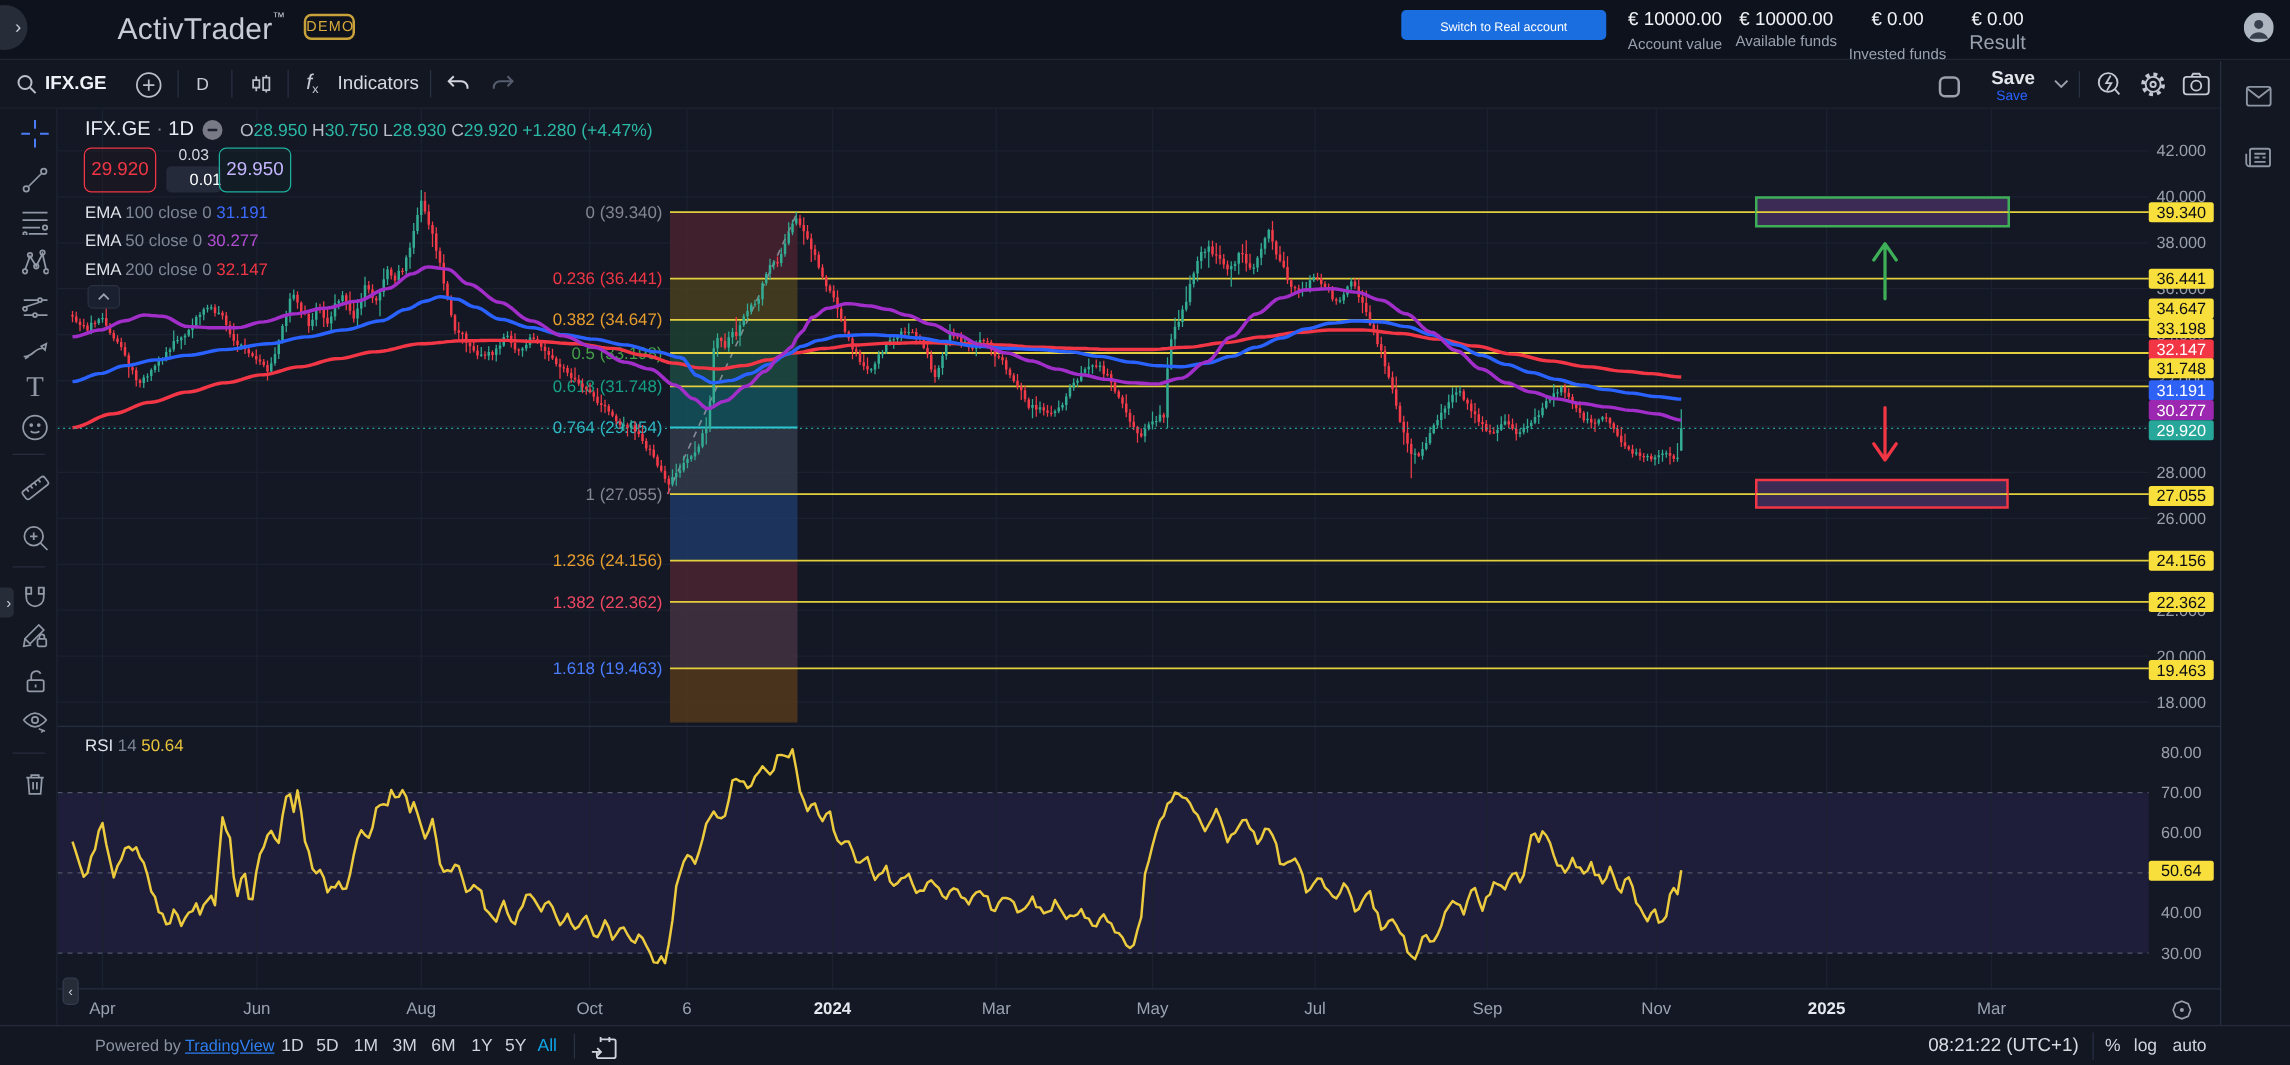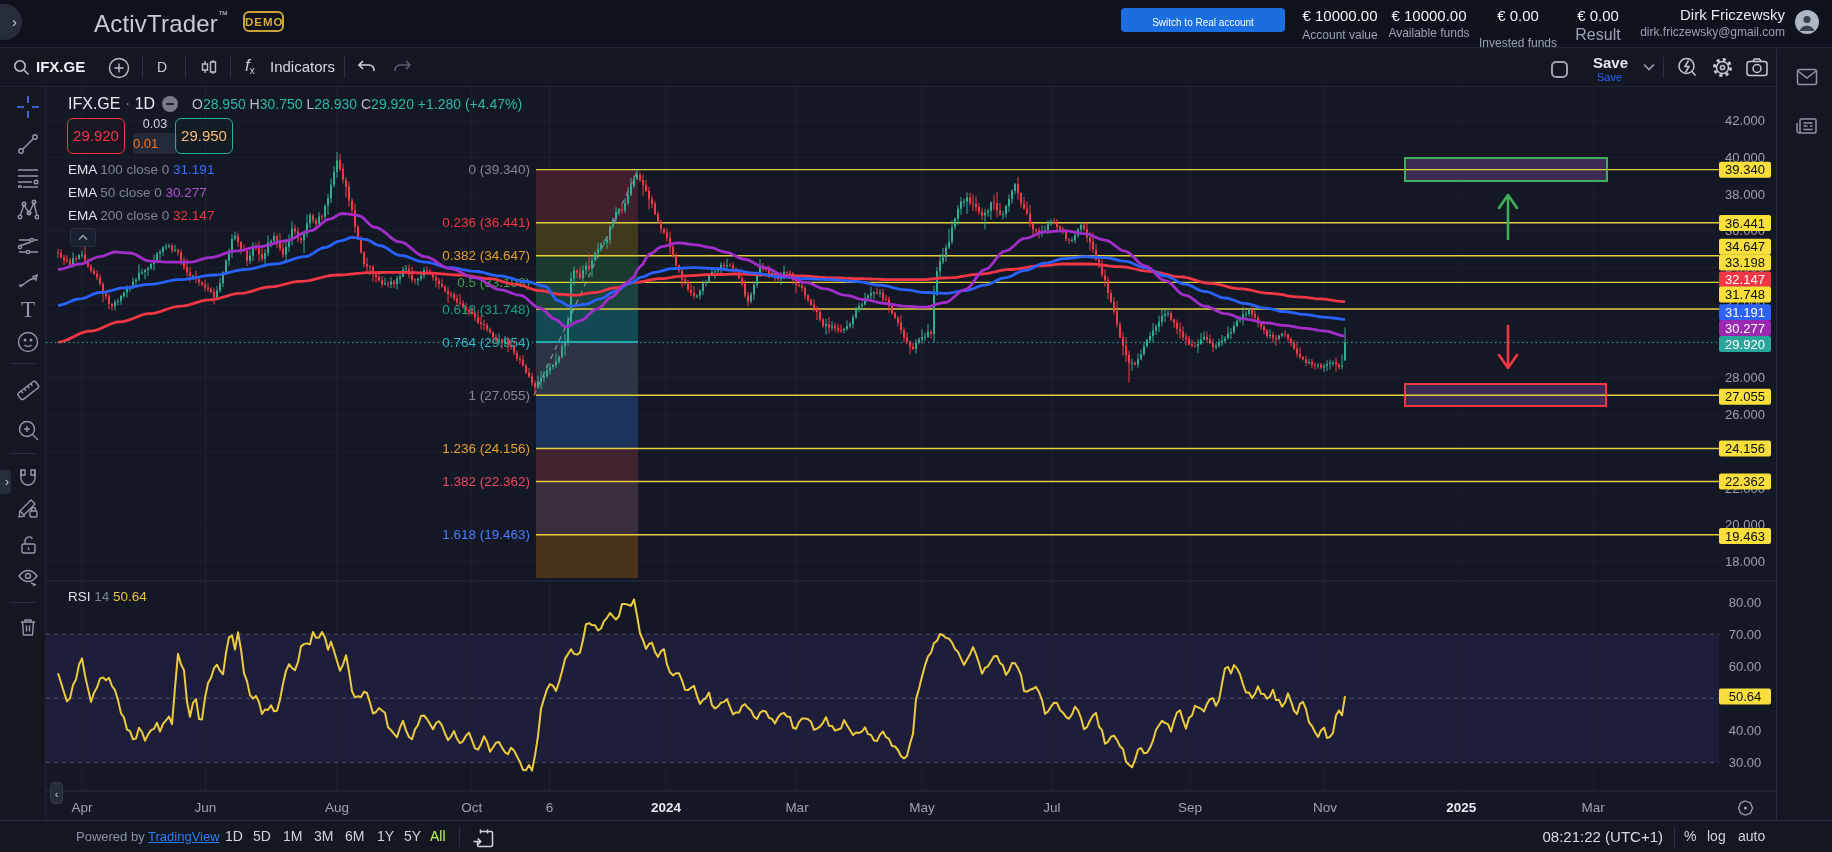--- a/index.html
+++ b/index.html
@@ -141,42 +141,38 @@
       <text x="1593.2" y="811.5" text-anchor="middle" font-size="13.5" font-weight="400" fill="#9ba3b1">Mar</text>
       <g stroke="#9aa0ac" fill="none" stroke-width="1.3">
         <path d="M1745.5 801l5 2 2 5-2 5-5 2-5-2-2-5 2-5z"></path>
         <circle cx="1745.5" cy="808" r="1.6" fill="#9aa0ac" stroke="none"></circle>
       </g>
     </svg></div>
 
 <div class="abs" style="left:0;top:0;width:1832px;height:48px;background:#0e121c;border-bottom:1px solid #1f2533">
  <div class="abs" style="left:-14px;top:4px;width:36px;height:36px;border-radius:50%;background:#272c39;color:#c9ced8;font-size:15px;text-align:right;line-height:36px;padding-right:5px">›</div>
  <div class="abs" style="left:94px;top:9px;font-size:24px;color:#c6cbd5;letter-spacing:0.2px">ActivTrader<span style="font-size:10px;vertical-align:14px">™</span></div>
- <div class="abs" style="left:243px;top:11px;width:41px;height:21px;border:2px solid #c9a13b;border-radius:6px;color:#d9ab3a;font-size:11.5px;font-weight:700;letter-spacing:1px;text-align:center;line-height:18px">DEMO</div>
+ <div class="abs" style="left:243px;top:11px;width:41px;height:21px;border:2px solid #c9a13b;border-radius:6px;color:#d9ab3a;font-size:11.5px;font-weight:400;letter-spacing:1px;text-align:center;line-height:18px">DEMO</div>
  <div class="abs" style="left:1121px;top:8px;width:164px;height:24px;background:#1a6ee0;border-radius:4px;color:#fff;font-size:10px;text-align:center;line-height:30px">Switch to Real account</div>
  <div class="abs" style="left:1280px;top:7px;width:120px;text-align:center">
       <div style="font-size:15px;color:#f0f2f6">€ 10000.00</div>
       <div style="font-size:12px;color:#9aa2b0;margin-top:4px">Account value</div>
     </div>
  <div class="abs" style="left:1369px;top:7px;width:120px;text-align:center">
       <div style="font-size:15px;color:#f0f2f6">€ 10000.00</div>
       <div style="font-size:12px;color:#9aa2b0;margin-top:2px">Available funds</div>
     </div>
  <div class="abs" style="left:1458px;top:7px;width:120px;text-align:center">
       <div style="font-size:15px;color:#f0f2f6">€ 0.00</div>
       <div style="font-size:12px;color:#9aa2b0;margin-top:12px">Invested funds</div>
     </div>
  <div class="abs" style="left:1538px;top:7px;width:120px;text-align:center">
       <div style="font-size:15px;color:#f0f2f6">€ 0.00</div>
       <div style="font-size:16px;color:#9aa2b0;margin-top:2px">Result</div>
     </div>
- <div class="abs" style="left:1585px;top:6px;width:200px;text-align:right">
-      <div style="font-size:15px;color:#e8ebf0">Dirk Friczewsky</div>
-      <div style="font-size:12px;color:#98a0ae;margin-top:2px">dirk.friczewsky@gmail.com</div>
-    </div>
  <svg class="abs icon" style="left:1795px;top:10px" width="24" height="24">
       <circle cx="12" cy="12" r="12" fill="#aeb6c2"></circle>
       <circle cx="12" cy="9.5" r="3.6" fill="#39404e"></circle>
       <path d="M4.5 21a8 8 0 0115 0z" fill="#39404e"></path>
     </svg>
 </div>
 
 <div class="abs" style="left:0;top:48px;width:1832px;height:39px;background:#131722;border-bottom:1px solid #1f2533">
  <svg class="abs icon" style="left:13px;top:11px" width="17" height="17" fill="none" stroke="#b9bec9" stroke-width="1.6">
       <circle cx="7" cy="7" r="5.2"></circle>
@@ -324,21 +320,21 @@
 
 <div class="abs" style="left:0;top:820px;width:1832px;height:32px;background:#131722;border-top:1px solid #242b3d">
  <div class="abs" style="left:76px;top:8px;font-size:13px;color:#8b93a2">Powered by <span style="color:#2d7ff0;text-decoration:underline">TradingView</span></div>
  <div class="abs" style="left:225px;top:7px;font-size:14px;color:#cfd3dc">1D</div>
  <div class="abs" style="left:253px;top:7px;font-size:14px;color:#cfd3dc">5D</div>
  <div class="abs" style="left:283px;top:7px;font-size:14px;color:#cfd3dc">1M</div>
  <div class="abs" style="left:314px;top:7px;font-size:14px;color:#cfd3dc">3M</div>
  <div class="abs" style="left:345px;top:7px;font-size:14px;color:#cfd3dc">6M</div>
  <div class="abs" style="left:377px;top:7px;font-size:14px;color:#cfd3dc">1Y</div>
  <div class="abs" style="left:404px;top:7px;font-size:14px;color:#cfd3dc">5Y</div>
- <div class="abs" style="left:430px;top:7px;font-size:14px;color:#bef264">All</div>
+ <div class="abs" style="left:430px;top:7px;font-size:14px;color:#0ea5e9">All</div>
  <div class="abs" style="left:459px;top:6px;width:1px;height:20px;background:#2a3145"></div>
  <svg class="abs icon" style="left:472px;top:6px" width="22" height="21" fill="none" stroke="#cfd3dc" stroke-width="1.5">
       <path d="M8 4.5h11a1.5 1.5 0 011.5 1.5v12a1.5 1.5 0 01-1.5 1.5H7a1.5 1.5 0 01-1.5-1.5v-4"></path>
       <path d="M8.5 2.5v4M15.5 2.5v4"></path>
       <path d="M1.5 14.5h7M5.8 11.5l3 3-3 3"></path>
     </svg>
  <div class="abs" style="left:1480px;top:7px;width:183px;text-align:right;font-size:15px;color:#d7dbe2">08:21:22 (UTC+1)</div>
  <div class="abs" style="left:1674px;top:5px;width:1px;height:22px;background:#2a3145"></div>
  <div class="abs" style="left:1684px;top:7px;font-size:14px;color:#cfd3dc">%</div>
  <div class="abs" style="left:1707px;top:7px;font-size:14px;color:#cfd3dc">log</div>
@@ -346,22 +342,22 @@
 </div>
 
 <div class="abs" style="left:68px;top:95px;font-size:16px;color:#e8ebf2">IFX.GE <span style="color:#7d8594">·</span> 1D</div>
 <svg class="abs icon" style="left:161px;top:95px" width="18" height="18">
     <circle cx="9" cy="9" r="8" fill="#787b86"></circle>
     <rect x="5" y="8" width="8" height="2" rx="1" fill="#1d2130"></rect>
   </svg>
 <div class="abs" style="left:192px;top:96px;font-size:14px;color:#b7bcc8">O<span style="color:#2cb8a6">28.950 </span>H<span style="color:#2cb8a6">30.750 </span>L<span style="color:#2cb8a6">28.930 </span>C<span style="color:#2cb8a6">29.920 +1.280 (+4.47%)</span></div>
 <div class="abs" style="left:67px;top:118px;width:58px;height:36px;border:1.5px solid #f23645;border-radius:6px;background:rgba(40,20,28,0.25);color:#f23645;font-size:15px;text-align:center;line-height:34px">29.920</div>
 <div class="abs" style="left:133px;top:117px;width:44px;text-align:center;font-size:12.5px;color:#d3d7df">0.03</div>
-<div class="abs" style="left:133px;top:133px;width:44px;height:21px;background:#242a3a;border-radius:4px;color:#f97316;font-size:13px;text-align:left;line-height:21px">0.01</div>
-<div class="abs" style="left:175px;top:118px;width:58px;height:36px;border:1.5px solid #1faf9f;border-radius:6px;background:rgba(16,38,40,0.25);color:#fdba74;font-size:15px;text-align:center;line-height:34px">29.950</div>
+<div class="abs" style="left:133px;top:133px;width:44px;height:21px;background:#242a3a;border-radius:4px;color:#ffffff;font-size:13px;text-align:right;line-height:21px">0.01</div>
+<div class="abs" style="left:175px;top:118px;width:58px;height:36px;border:1.5px solid #1faf9f;border-radius:6px;background:rgba(16,38,40,0.25);color:#c4b5fd;font-size:15px;text-align:center;line-height:34px">29.950</div>
 <div class="abs" style="left:68px;top:162px;font-size:13.5px;color:#dfe3ea">EMA <span style="color:#7d8594">100 close 0</span> <span style="color:#3b6cff">31.191</span></div>
 <div class="abs" style="left:68px;top:185px;font-size:13.5px;color:#dfe3ea">EMA <span style="color:#7d8594">50 close 0</span> <span style="color:#b14ed1">30.277</span></div>
 <div class="abs" style="left:68px;top:208px;font-size:13.5px;color:#dfe3ea">EMA <span style="color:#7d8594">200 close 0</span> <span style="color:#f23645">32.147</span></div>
 <div class="abs" style="left:70px;top:228px;width:26px;height:19px;background:#1b2030;border:1px solid #2b3040;border-radius:4px">
     <svg class="icon" style="margin:5px auto 0" width="10" height="7" fill="none" stroke="#9aa0ac" stroke-width="1.5">
       <path d="M1 5.5L5 1.5l4 4"></path>
     </svg>
   </div>
 <div class="abs" style="left:68px;top:589px;font-size:13.5px;color:#dfe3ea">RSI <span style="color:#7d8594">14</span> <span style="color:#e8c33c">50.64</span></div>
 <div class="abs" style="left:50px;top:782px;width:13px;height:22px;background:#272c39;border:1px solid #343b4d;border-radius:4px;color:#c9ced8;font-size:11px;line-height:22px;text-align:center">‹</div>

